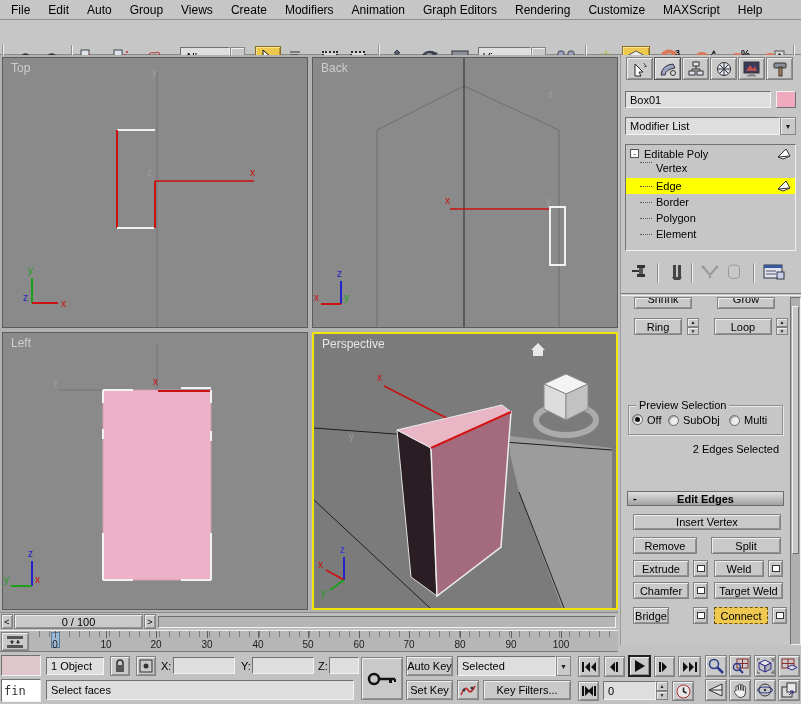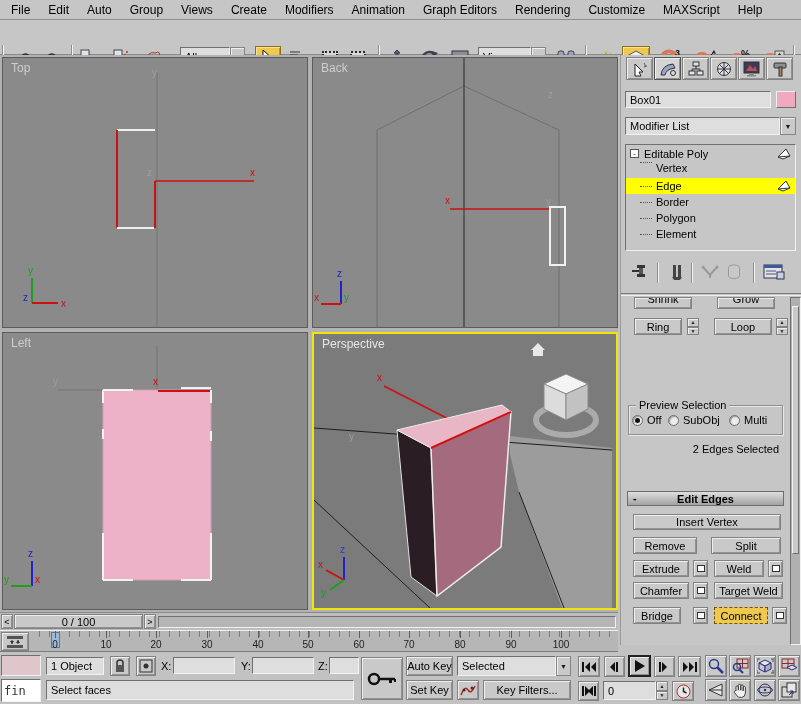--- a/index.html
+++ b/index.html
@@ -662,21 +662,21 @@
       <div class="abs btn" style="left:93px;top:21px;width:58px;height:17px">
           <span>Loop</span>
         </div>
       <div class="spin" style="left:155px;top:21px;height:17px">
           <div>▲</div>
           <div>▼</div>
         </div>
 
       <div class="abs grp" style="left:7px;top:108px;width:155px;height:30px"></div>
       <span class="abs" style="left:15px;top:102px;background:#c6c6c6;padding:0 3px">Preview Selection</span>
-      <div class="abs" style="left:11px;top:117px;display:flex;align-items:flex-end;gap:4px">
+      <div class="abs" style="left:11px;top:117px;display:flex;align-items:flex-start;gap:4px">
         <span class="radio sel"></span>
         <span>Off</span>
       </div>
       <div class="abs" style="left:47px;top:117px;display:flex;align-items:center;gap:4px">
         <span class="radio"></span>
         <span>SubObj</span>
       </div>
       <div class="abs" style="left:108px;top:117px;display:flex;align-items:center;gap:4px">
         <span class="radio"></span>
         <span>Multi</span>
@@ -716,21 +716,21 @@
       <div class="abs btn" style="left:12px;top:285px;width:56px;height:17px">
           <span>Chamfer</span>
         </div>
       <div class="abs btn" style="left:72px;top:285px;width:15px;height:17px">
           <span style="width:8px;height:7px;background:#fff;border:1px solid #333;display:block"></span>
         </div>
       <div class="abs btn" style="left:93px;top:285px;width:69px;height:17px">
           <span>Target Weld</span>
         </div>
 
-      <div class="abs btn" style="left:12px;top:310px;width:48px;height:17px">
+      <div class="abs btn" style="left:12px;top:310px;width:36px;height:17px">
           <span>Bridge</span>
         </div>
       <div class="abs btn" style="left:72px;top:310px;width:15px;height:17px">
           <span style="width:8px;height:7px;background:#fff;border:1px solid #333;display:block"></span>
         </div>
       <div class="abs" style="left:93px;top:310px;width:54px;height:17px;background:#efc94f;border:1px dashed #6a5210;display:flex;align-items:center;justify-content:center">
           <span>Connect</span>
         </div>
       <div class="abs btn" style="left:151px;top:310px;width:15px;height:17px">
           <span style="width:8px;height:7px;background:#fff;border:1px solid #333;display:block"></span>

